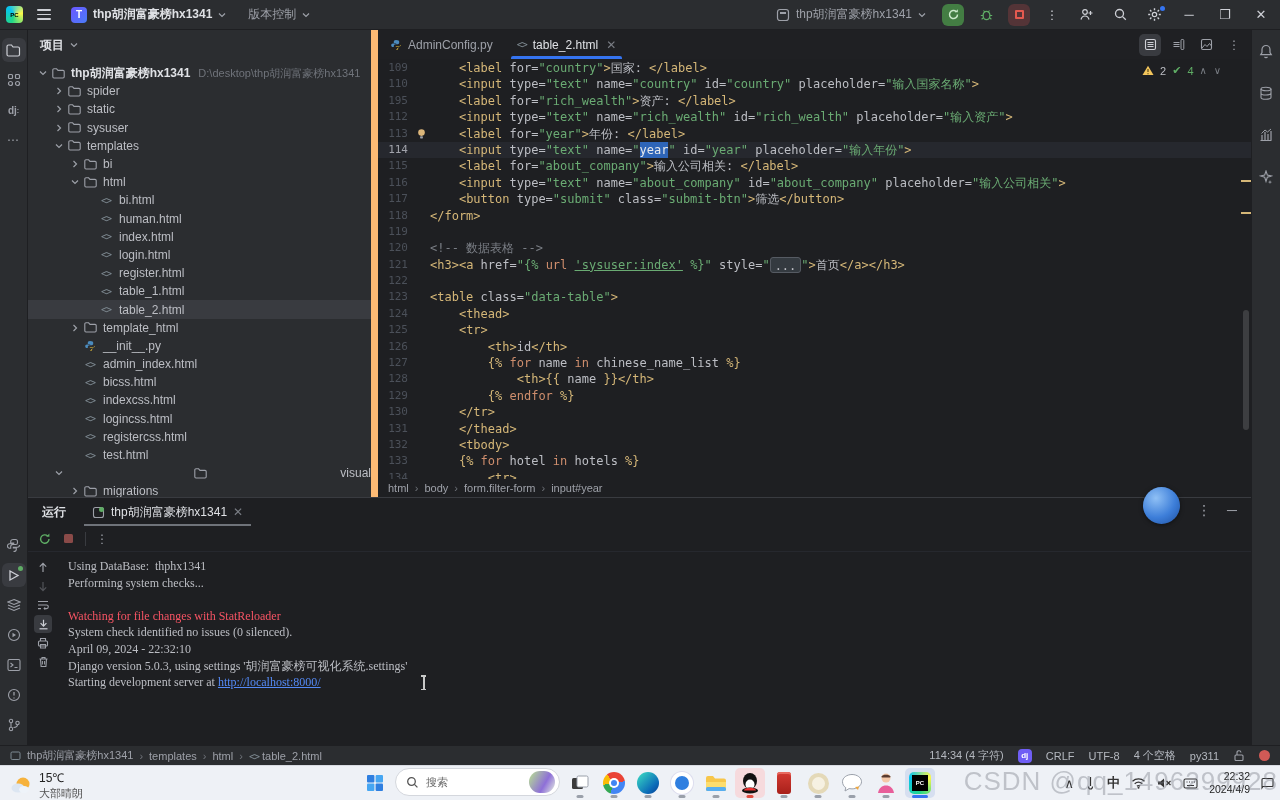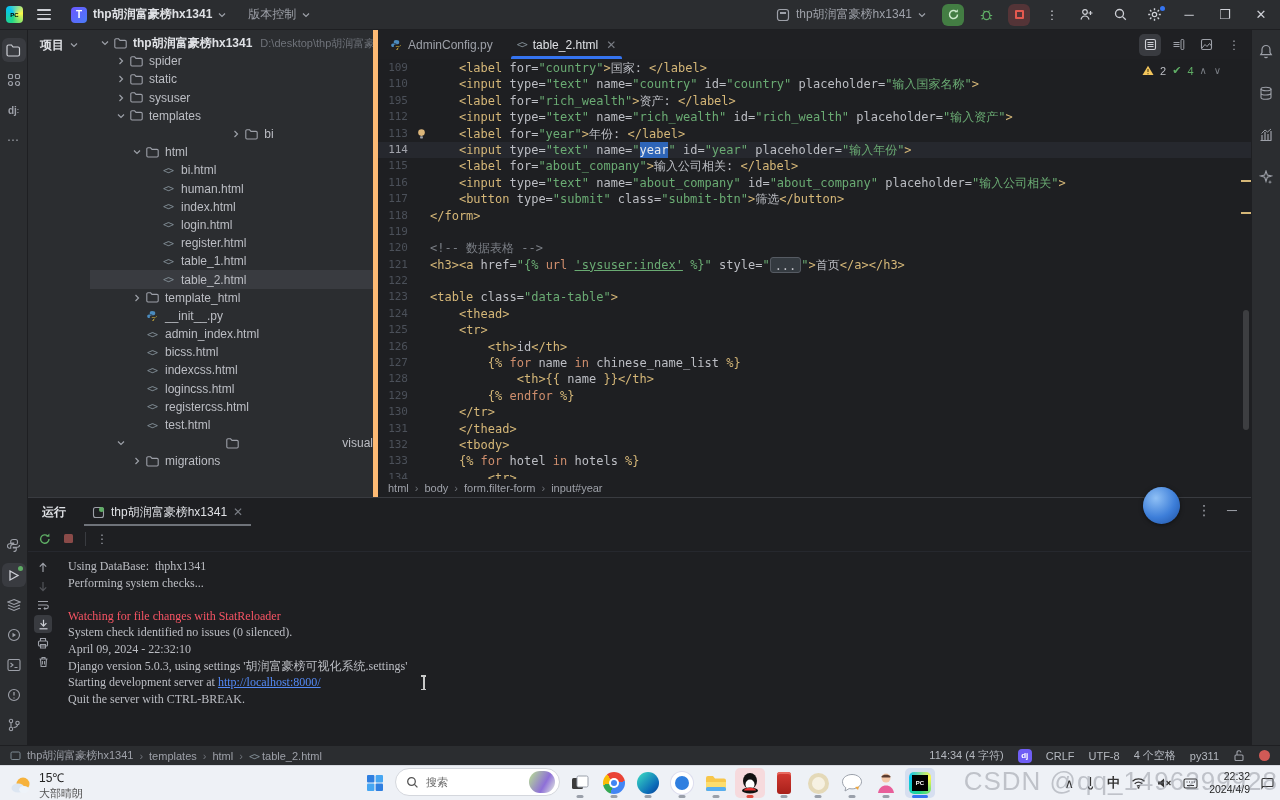--- a/index.html
+++ b/index.html
@@ -32,21 +32,21 @@
   .ide-body{display:flex;height:715px}
   .left-strip{width:28px;background:#2b2d30;border-right:1px solid #1e1f22;display:flex;flex-direction:column;align-items:center;padding:5px 0}
   .right-strip{width:29px;background:#2b2d30;border-left:1px solid #1e1f22;display:flex;flex-direction:column;align-items:center;padding:6px 0;gap:12px}
   .strip-spacer{flex:1}
   .si{width:24px;height:24px;border-radius:6px;display:flex;align-items:center;justify-content:center;margin:3px 0;color:#9da0a8;position:relative}
   .si.active{background:#393b40}
   .main-col{flex:1;display:flex;flex-direction:column;min-width:0}
   .workspace{display:flex;height:467px;min-height:467px}
 
   
-  .project-panel{width:350px;background:#2b2d30;border-right:5px solid #fdba74;display:flex;flex-direction:row}
+  .project-panel{width:350px;background:#2b2d30;border-right:7px solid #fdba74;display:flex;flex-direction:column}
   .panel-header{height:30px;display:flex;align-items:center;gap:6px;padding:0 12px;color:#dfe1e5;font-weight:bold}
   .tree{flex:1;overflow:hidden;padding-top:4px;position:relative}
   .trow{height:18.2px;display:flex;align-items:center;white-space:nowrap;cursor:pointer}
   .trow.sel{background:#393b40}
   .trow .chevbox{width:14px;display:flex;justify-content:center;flex-shrink:0}
   .trow .ficon{width:16px;margin-right:5px;display:flex;justify-content:center;flex-shrink:0}
   .trow .lbl{color:#bcbec4}
   .trow .lbl.root{color:#dfe1e5;font-weight:bold}
   .trow .hint{color:#6f737a;margin-left:8px;font-size:11px}
   .html-glyph{color:#7f8b93;font-family:"DejaVu Sans Mono",monospace;font-size:10px;letter-spacing:-1px}
@@ -353,21 +353,21 @@
                   <path d="M1 2.5l3 3 3-3" stroke="#9da0a8" fill="none" stroke-width="1.2"></path>
                 </svg>
               </span>
               <span class="ficon">
                 <svg width="13" height="11" viewBox="0 0 13 11">
                   <path d="M.8 2A1.2 1.2 0 0 1 2 .8h2.6L6 2.4h5A1.2 1.2 0 0 1 12.2 3.6v5.2A1.2 1.2 0 0 1 11 10H2A1.2 1.2 0 0 1 .8 8.8z" fill="none" stroke="#9da0a8" stroke-width="1.1"></path>
                 </svg>
               </span>
               <span class="lbl">templates</span>
             </div>
-            <div class="trow" style="padding-left: 40px; justify-content: center;">
+            <div class="trow" style="padding-left: 40px;">
               <span class="chevbox">
                 <svg width="8" height="8" viewBox="0 0 8 8">
                   <path d="M2.5 1l3 3-3 3" stroke="#9da0a8" fill="none" stroke-width="1.2"></path>
                 </svg>
               </span>
               <span class="ficon">
                 <svg width="13" height="11" viewBox="0 0 13 11">
                   <path d="M.8 2A1.2 1.2 0 0 1 2 .8h2.6L6 2.4h5A1.2 1.2 0 0 1 12.2 3.6v5.2A1.2 1.2 0 0 1 11 10H2A1.2 1.2 0 0 1 .8 8.8z" fill="none" stroke="#9da0a8" stroke-width="1.1"></path>
                 </svg>
               </span>
@@ -693,21 +693,20 @@
         </div>
         <div class="console" id="console">
             <div class="con-line"><span class="sg-d">Using DataBase:  thphx1341</span></div>
             <div class="con-line"><span class="sg-d">Performing system checks...</span></div>
             <div class="con-line"></div>
             <div class="con-line"><span class="sg-r">Watching for file changes with StatReloader</span></div>
             <div class="con-line"><span class="sg-d">System check identified no issues (0 silenced).</span></div>
             <div class="con-line"><span class="sg-d">April 09, 2024 - 22:32:10</span></div>
             <div class="con-line"><span class="sg-d">Django version 5.0.3, using settings '胡润富豪榜可视化系统.settings'</span></div>
             <div class="con-line"><span class="sg-d">Starting development server at </span><span class="sg-l">http://localhost:8000/</span></div>
-            <div class="con-line"><span class="sg-d">Quit the server with CTRL-BREAK.</span></div>
           </div>
       </div>
     </div>
   </div>
 
   <div class="right-strip">
     <span class="si">
       <svg width="14" height="15" viewBox="0 0 14 15">
           <path d="M7 1.5a4 4 0 0 1 4 4v3l1.3 2.2H1.7L3 8.5v-3a4 4 0 0 1 4-4z" fill="none" stroke="#9da0a8" stroke-width="1.2"></path>
           <path d="M5.6 12.7a1.5 1.5 0 0 0 2.8 0" fill="none" stroke="#9da0a8" stroke-width="1.2"></path>

